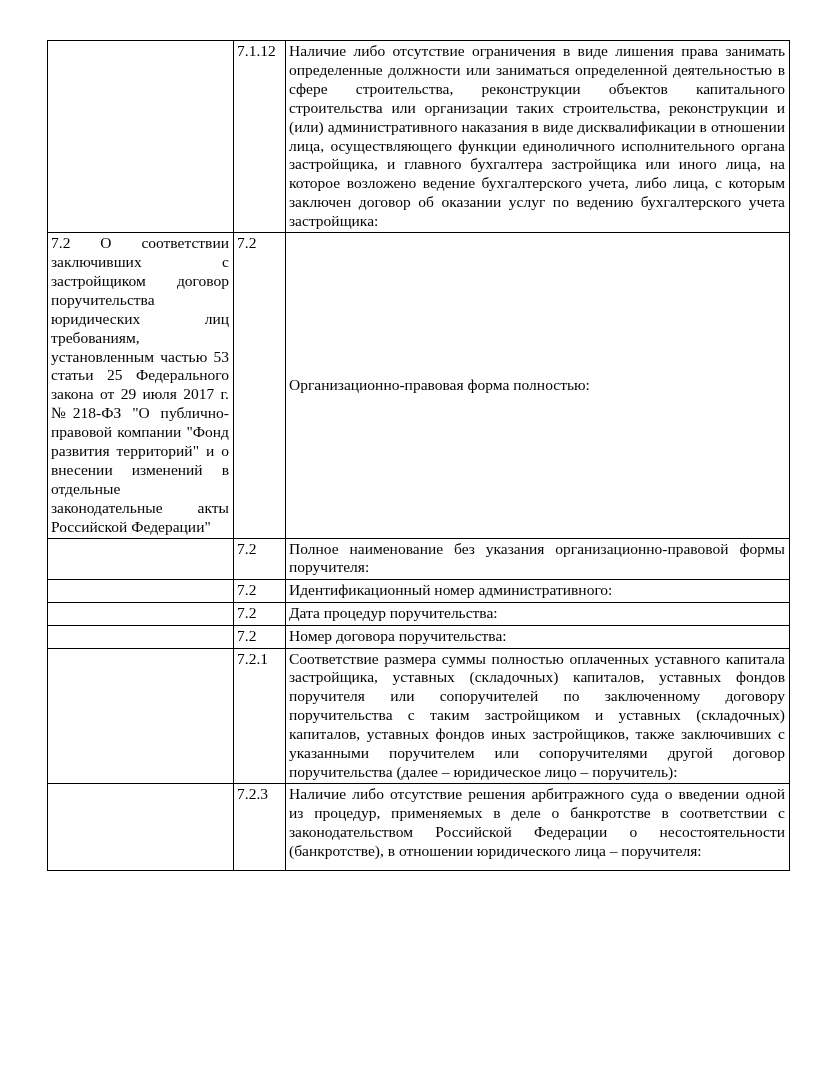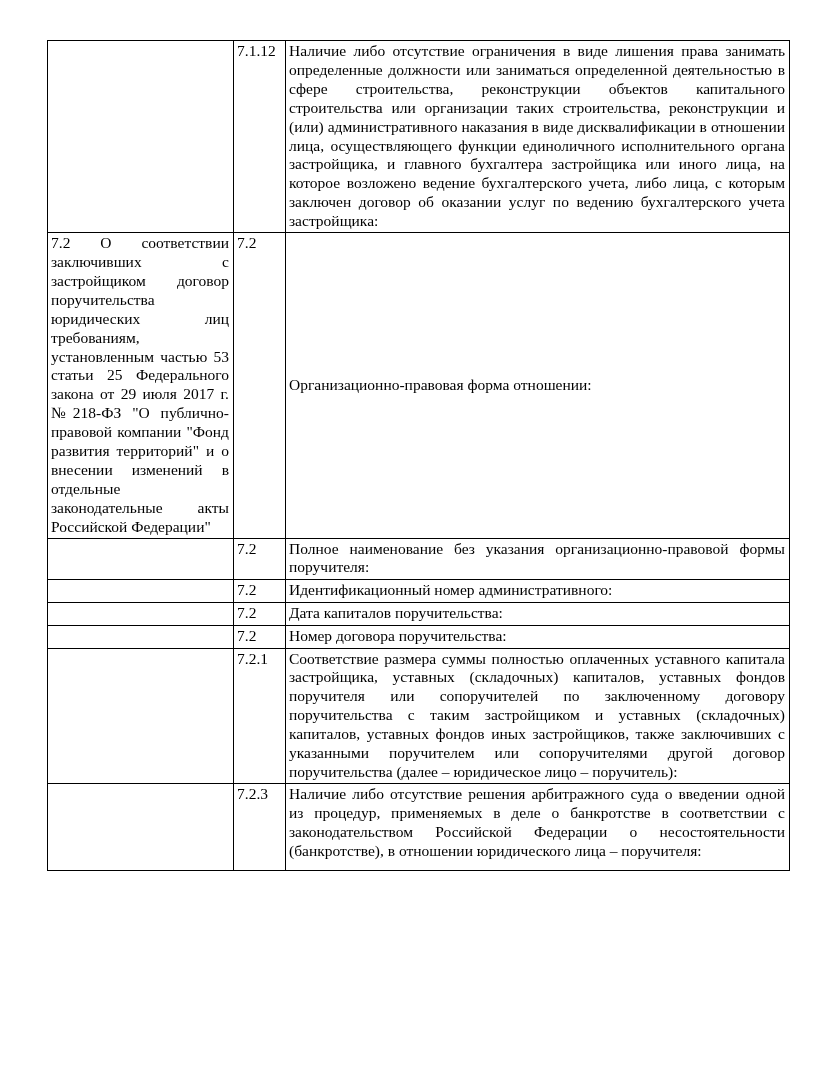--- a/index.html
+++ b/index.html
@@ -64,36 +64,36 @@
   <table class="doc-table">
     <tbody>
       <tr class="r1">
         <td class="c1"></td>
         <td class="c2">7.1.12</td>
         <td class="c3">Наличие либо отсутствие ограничения в виде лишения права занимать определенные должности или заниматься определенной деятельностью в сфере строительства, реконструкции объектов капитального строительства или организации таких строительства, реконструкции и (или) административного наказания в виде дисквалификации в отношении лица, осуществляющего функции единоличного исполнительного органа застройщика, и главного бухгалтера застройщика или иного лица, на которое возложено ведение бухгалтерского учета, либо лица, с которым заключен договор об оказании услуг по ведению бухгалтерского учета застройщика:</td>
       </tr>
       <tr class="r2">
         <td class="c1">7.2 О соответствии заключивших с застройщиком договор поручительства юридических лиц требованиям, установленным частью 53 статьи 25 Федерального закона от 29 июля 2017 г. №218-ФЗ "О публично-правовой компании "Фонд развития территорий" и о внесении изменений в отдельные законодательные акты Российской Федерации"</td>
         <td class="c2">7.2</td>
-        <td class="c3">Организационно-правовая форма отношении:</td>
+        <td class="c3">Организационно-правовая форма полностью:</td>
       </tr>
       <tr class="r3">
         <td class="c1"></td>
         <td class="c2">7.2</td>
         <td class="c3">Полное наименование без указания организационно-правовой формы поручителя:</td>
       </tr>
       <tr class="r4">
         <td class="c1"></td>
         <td class="c2">7.2</td>
         <td class="c3">Идентификационный номер административного:</td>
       </tr>
       <tr class="r5">
         <td class="c1"></td>
         <td class="c2">7.2</td>
-        <td class="c3">Дата капиталов поручительства:</td>
+        <td class="c3">Дата процедур поручительства:</td>
       </tr>
       <tr class="r6">
         <td class="c1"></td>
         <td class="c2">7.2</td>
         <td class="c3">Номер договора поручительства:</td>
       </tr>
       <tr class="r7">
         <td class="c1"></td>
         <td class="c2">7.2.1</td>
         <td class="c3">Соответствие размера суммы полностью оплаченных уставного капитала застройщика, уставных (складочных) капиталов, уставных фондов поручителя или сопоручителей по заключенному договору поручительства с таким застройщиком и уставных (складочных) капиталов, уставных фондов иных застройщиков, также заключивших с указанными поручителем или сопоручителями другой договор поручительства (далее – юридическое лицо – поручитель):</td>

